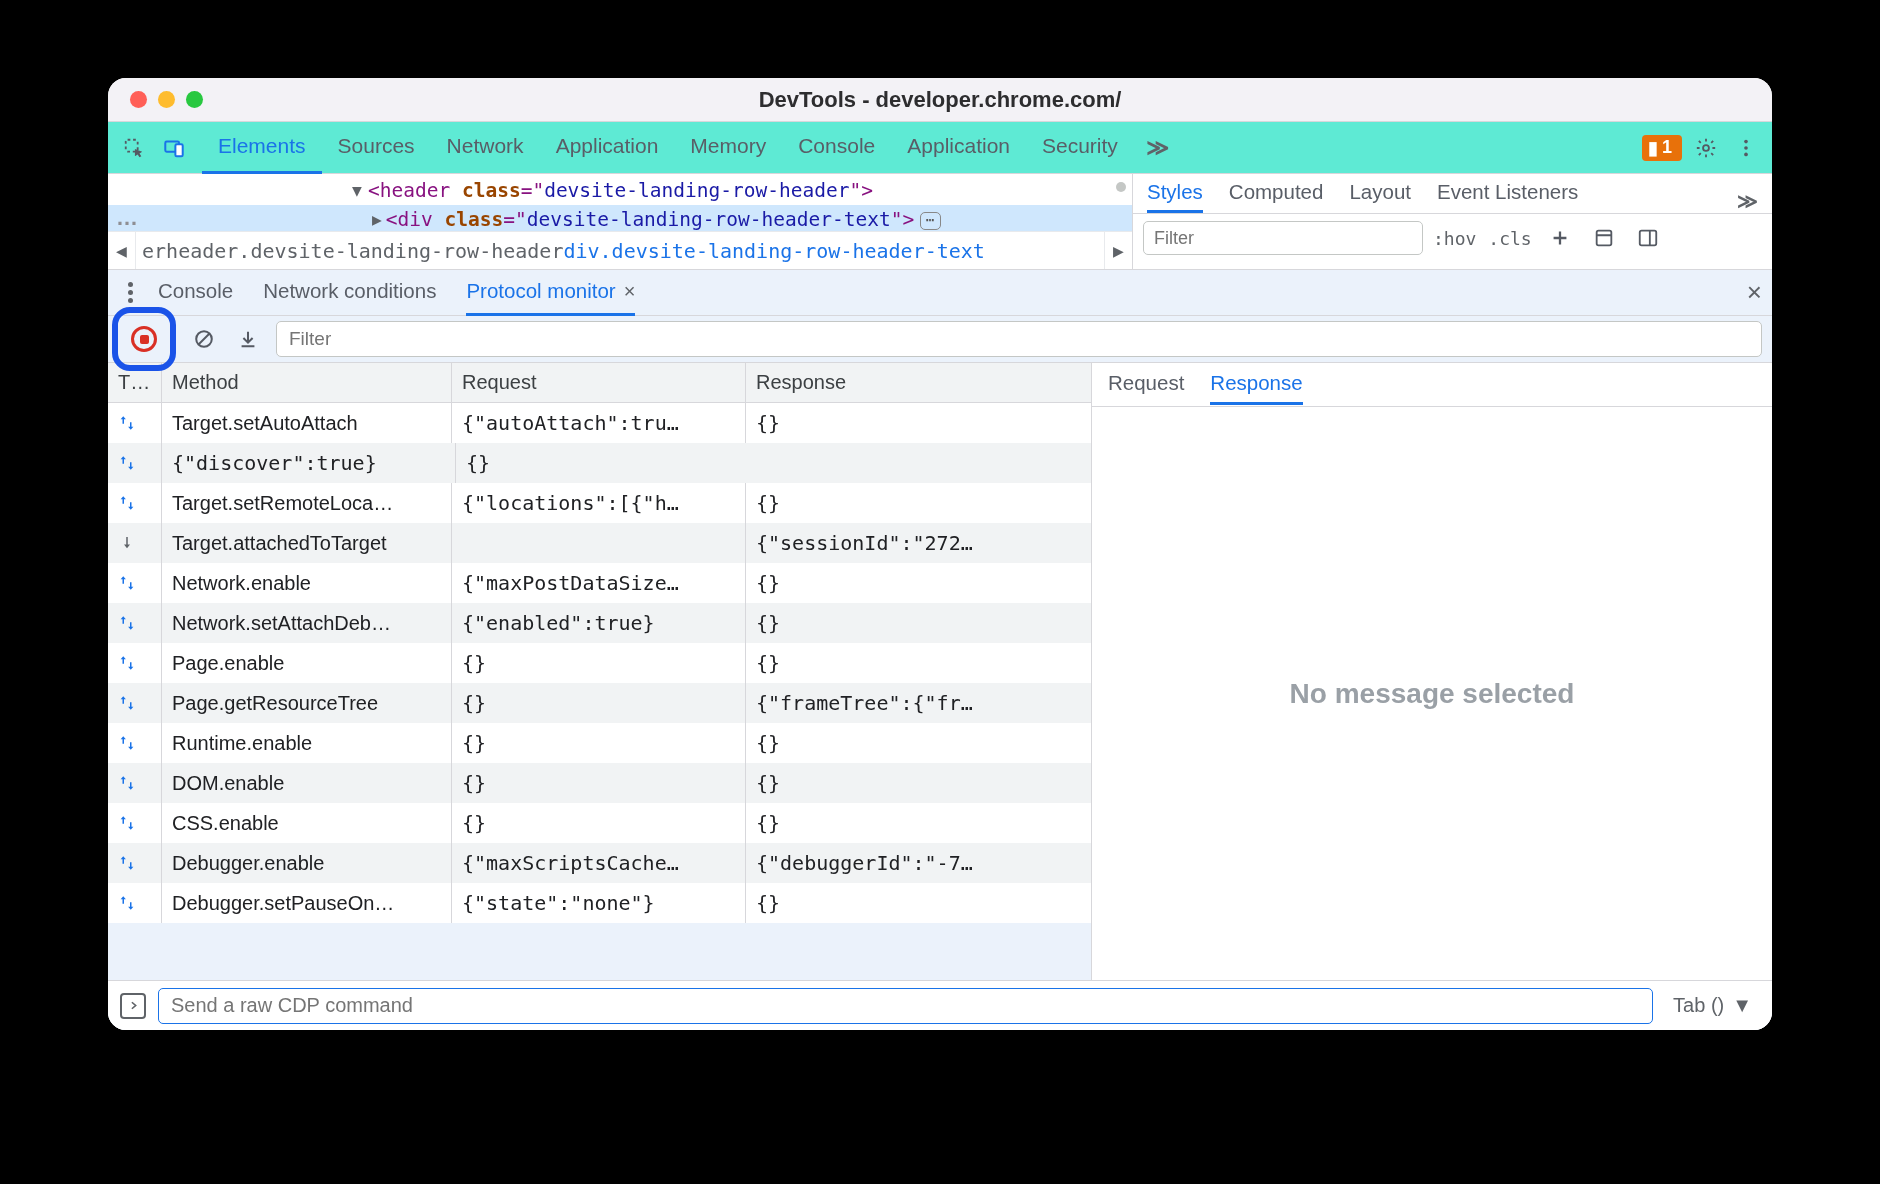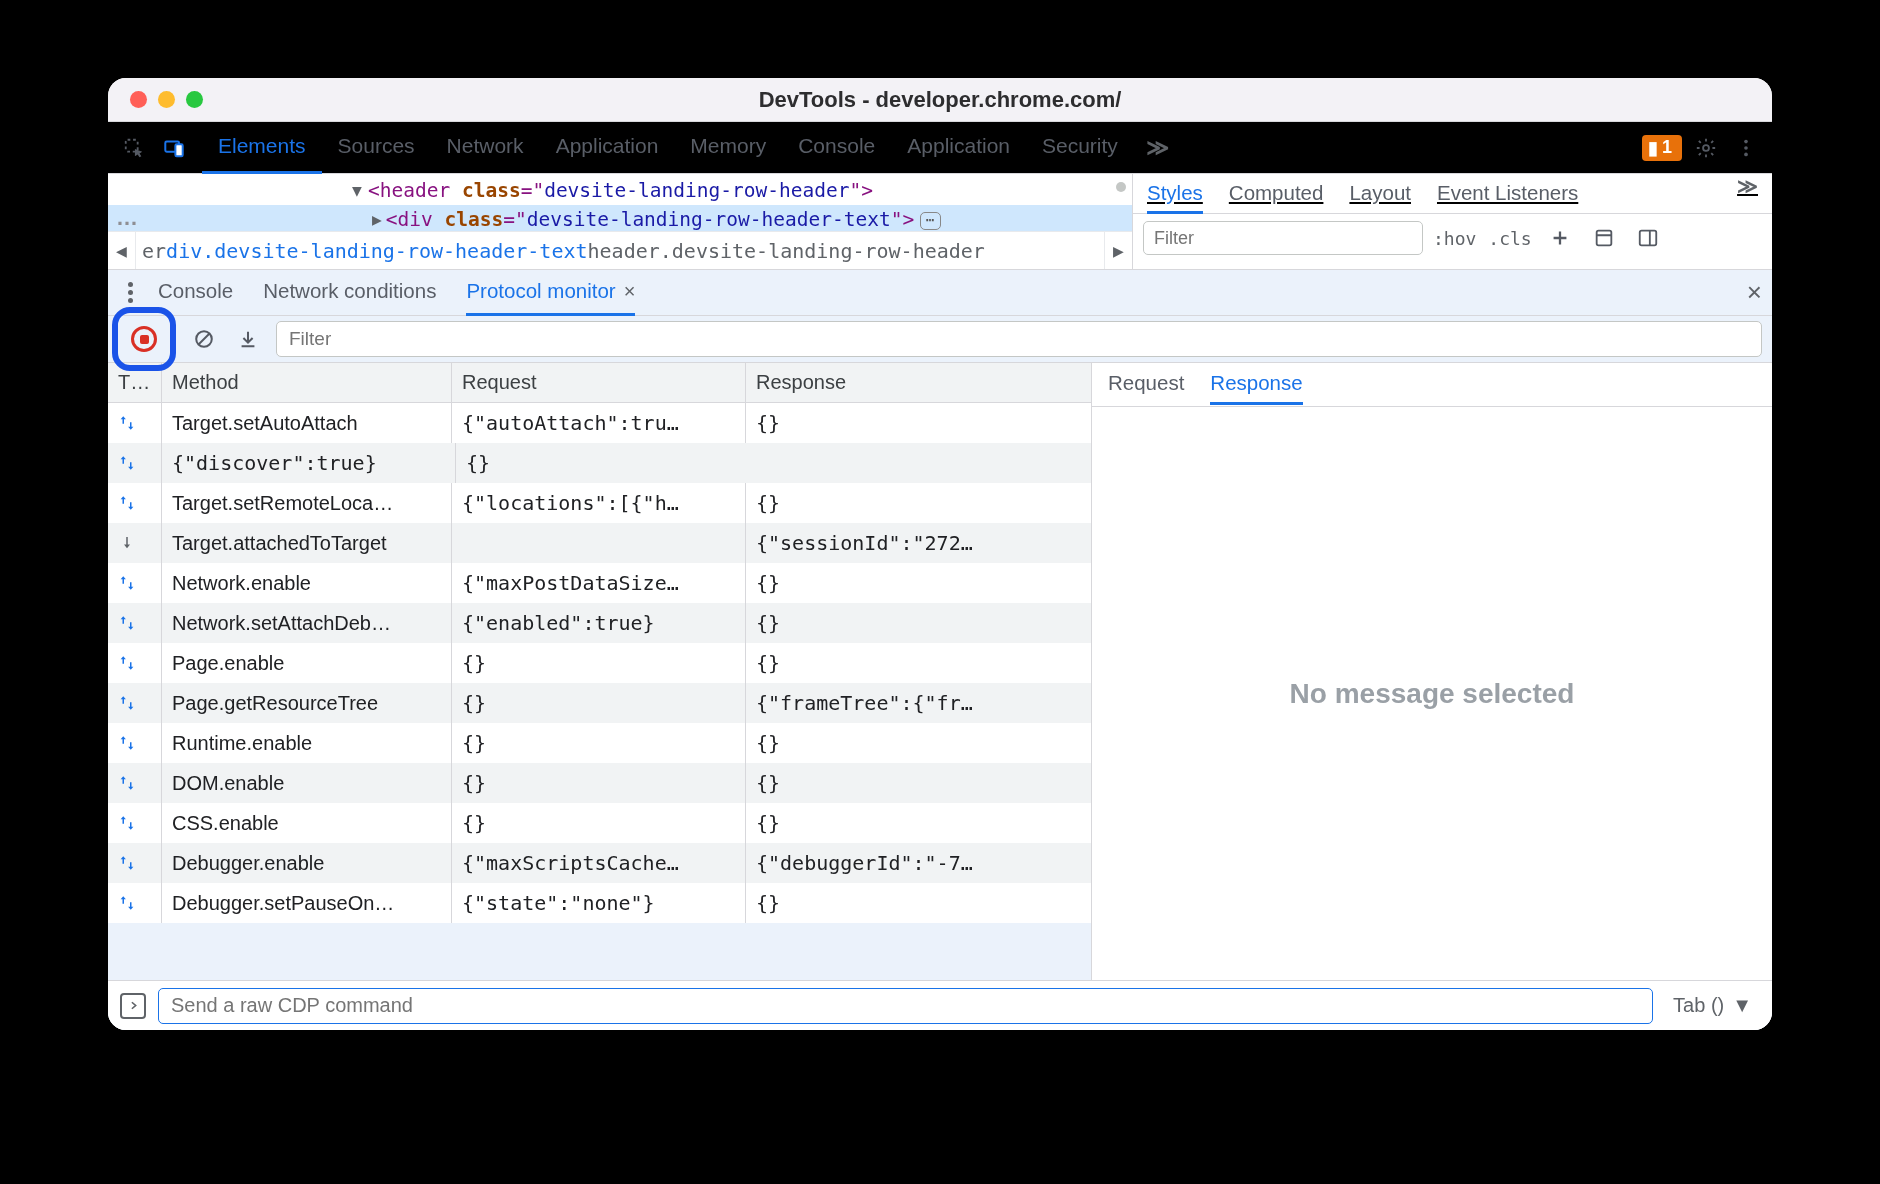--- a/index.html
+++ b/index.html
@@ -10,21 +10,21 @@
     box-shadow: 0 40px 80px rgba(0,0,0,.6);
     display: flex; flex-direction: column;
   }
   
   .titlebar { height: 44px; background: #f3f2f6; display: flex; align-items: center; position: relative; border-bottom: 1px solid #d7d7db; }
   .traffic { display: flex; gap: 11px; margin-left: 22px; }
   .tl { width: 17px; height: 17px; border-radius: 50%; }
   .tl.red { background: #ff5f57; } .tl.yel { background: #febc2e; } .tl.grn { background: #28c840; }
   .title { position: absolute; left: 0; right: 0; text-align: center; font-weight: 600; color: #2d2d2f; font-size: 22px; }
   
-  .maintabs { height: 52px; display: flex; align-items: center; padding: 0 10px; border-bottom: 1px solid #d7d7db; gap: 8px; background:#000000;}
+  .maintabs { height: 52px; display: flex; align-items: center; padding: 0 10px; border-bottom: 1px solid #d7d7db; gap: 8px; background:#5eead4;}
   .icbtn { width: 32px; height: 32px; display: inline-flex; align-items: center; justify-content: center; color:#555a63; cursor:pointer;}
   .icbtn svg { width:22px; height:22px; }
   .tabs { display: flex; gap: 0; margin-left: 4px; }
   .tab { padding: 0 16px; height: 52px; display:flex; align-items:center; color:#595e67; font-size:21px; cursor:pointer; border-bottom:3px solid transparent; box-sizing:border-box;}
   .tab.active { color:#1a73e8; border-bottom-color:#1a73e8; }
   .spacer { flex:1; }
   .warnbadge { background:#e8710a; color:#fff; padding:2px 10px 2px 6px; border-radius:4px; display:inline-flex; align-items:center; gap:4px; font-size:18px; font-weight:600;}
   .warnbadge .bang { font-weight:700; }
   
   .elemrow { display:flex; min-height:0; flex:0 0 auto; height: 96px; border-bottom:1px solid #d7d7db; overflow:hidden;}
@@ -38,21 +38,21 @@
   .eqbadge { display:inline-flex; align-items:center; justify-content:center; border:1.5px solid #888; border-radius:5px; width:21px; height:18px; color:#555; font-size:15px; line-height:1; vertical-align:middle; font-family:ui-monospace,Menlo,monospace;}
   .ellipbtn { position:absolute; left:8px; top:30px; color:#8e8e93; font-weight:700; font-size:22px;}
   .scrolldot { position:absolute; right:6px; top:8px; width:10px; height:10px; border-radius:50%; background:#c4c7c5;}
   .crumbs { height:38px; background:#fff; border-top:1px solid #e8eaed; display:flex; align-items:center; font-size:20.5px; overflow:hidden; position:relative;}
   .crumbbtn { width:28px; height:38px; display:flex; align-items:center; justify-content:center; color:#5f6368; border-right:1px solid #e8eaed; cursor:pointer; font-size:14px;}
   .crumbbtn.right{border-right:none;border-left:1px solid #e8eaed;}
   .crumblist { flex:1; display:flex; padding:0 6px; overflow:hidden; white-space:nowrap;}
   .crumb { color:#5f6368; cursor:pointer;  font-family:ui-monospace,Menlo,monospace;font-size:20px;}
   .crumb.sel { color:#1a73e8; }
   .stylespanel { flex:0 0 640px; border-left:1px solid #d7d7db; display:flex; flex-direction:column; background:#fff; min-width:0;}
-  .stylestabs { height:40px; display:flex; align-items:flex-start; gap:26px; padding:0 14px; border-bottom:1px solid #d7d7db;text-decoration:underline;}
+  .stylestabs { height:40px; display:flex; align-items:flex-end; gap:26px; padding:0 14px; border-bottom:1px solid #d7d7db;}
   .stab { color:#595e67; font-size:20.5px; cursor:pointer; height:40px; display:flex; align-items:center; border-bottom:3px solid transparent;}
   .stab.active { color:#1a73e8; border-bottom-color:#1a73e8;}
   .stylestoolbar { display:flex; align-items:center; gap:10px; padding:6px 10px; height:48px;}
   .stylefilter { flex:0 0 280px; border:1px solid #c4c7c5; border-radius:5px; height:34px; padding:0 10px; font-size:18px;}
   .pillgrp { display:flex; align-items:center; gap:12px;}
   .pill { color:#5f6368; font-family:ui-monospace,Menlo,monospace; font-size:18px; cursor:pointer;}
   
   .drawer { display:flex; flex-direction:column; flex:1 1 auto; min-height:0; background:#ebf2fb;}
   .drawerbar { height:46px; display:flex; align-items:center; border-bottom:1px solid #d7d7db; padding:0 10px; gap:16px;}
   .kebab { width:24px; display:flex; flex-direction:column; align-items:center; gap:3px; cursor:pointer;}
@@ -156,22 +156,22 @@
         <span class="tri" style="left:244px; top:2px;">▾</span>
         <div class="row"><span class="cm-tag">&lt;</span><span class="cm-tag">header</span><span class="cm-tag"> </span><span class="cm-attr">class</span><span class="cm-tag">="</span><span class="cm-str">devsite-landing-row-header</span><span class="cm-tag">"&gt;</span></div>
         <div class="row sel" style="padding-left:282px;"><span class="tri" style="position:static; margin-left:-18px; margin-right:4px;">▸</span><span class="cm-tag">&lt;</span><span class="cm-tag">div</span><span class="cm-tag"> </span><span class="cm-attr">class</span><span class="cm-tag">="</span><span class="cm-str">devsite-landing-row-header-text</span><span class="cm-tag">"&gt;</span> <span class="eqbadge">⋯</span></div>
         <div class="row" style="padding-left:282px;"><span class="cm-tag">&lt;/div&gt;</span><span class="cm-gray"> == </span><span class="cm-gray">$0</span></div>
         <span class="scrolldot"></span>
       </div>
       <div class="crumbs" style="position:absolute; left:0; right:0; bottom:0;">
         <div class="crumbbtn">◀</div>
         <div class="crumblist" id="crumbList">
             <span class="crumb">er</span>
+            <span class="crumb">header.devsite-landing-row-header</span>
             <span class="crumb sel">div.devsite-landing-row-header-text</span>
-            <span class="crumb">header.devsite-landing-row-header</span>
           </div>
         <div class="crumbbtn right">▶</div>
       </div>
     </div>
     <div class="stylespanel">
       <div class="stylestabs" id="stylesTabs">
           <div class="stab active">Styles</div>
           <div class="stab">Computed</div>
           <div class="stab">Layout</div>
           <div class="stab">Event Listeners</div>

